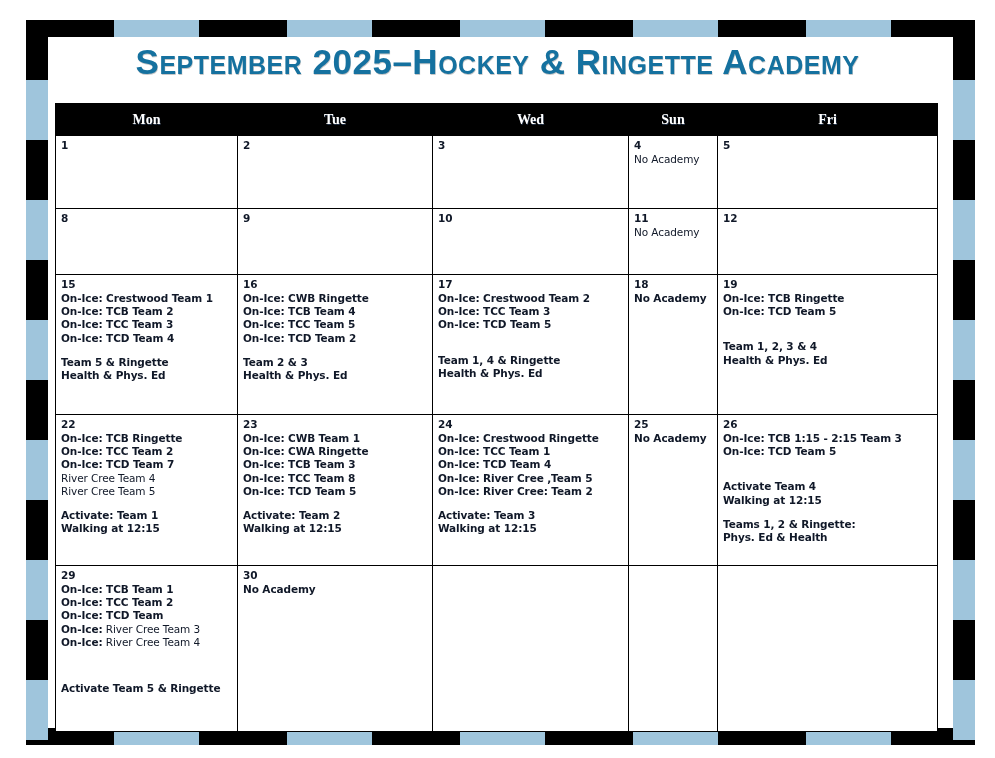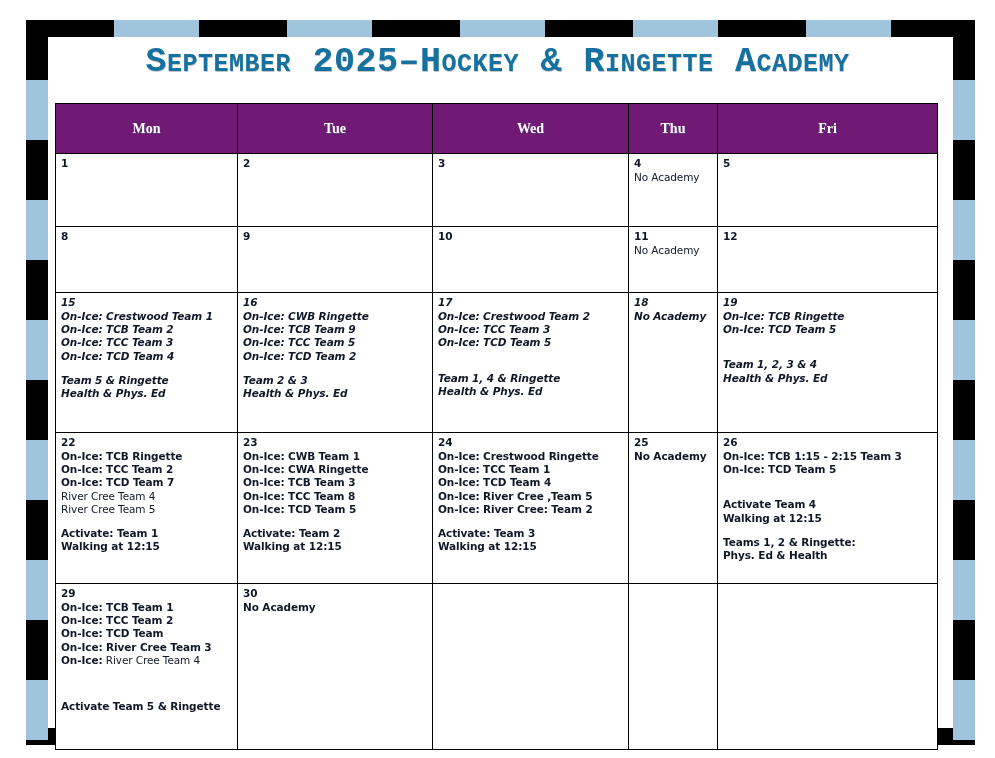--- a/index.html
+++ b/index.html
@@ -46,69 +46,69 @@
     position: absolute;
     left: 55px;
     top: 38px;
     width: 885px;
     height: 48px;
     display: flex;
     align-items: center;
     justify-content: center;
   }
   #calendar-title {
-    font-family: Liberation Mono, monospace;
+    font-family: Liberation Sans, sans-serif;
     font-variant: small-caps;
     font-weight: bold;
     font-size: 35px;
     letter-spacing: 0.5px;
     color: #15719f;
     white-space: nowrap;
     text-shadow: 0.5px 0.5px 0 rgba(0,0,0,0.22);
   }
 
   
   #calendar {
     position: absolute;
     left: 55px;
     top: 103px;
     width: 882px;
     border-collapse: collapse;
     table-layout: fixed;
   }
   #calendar th {
-    background: #701a75;
+    background: #000000;
     color: #ffffff;
     height: 31px;
     font-family: "Liberation Serif", "DejaVu Serif", serif;
     font-weight: bold;
     font-size: 14px;
     text-align: center;
     vertical-align: middle;
     border: 1px solid #000000;
-    padding: 9px;
+    padding: 0;
     text-shadow: 0.5px 0.5px 0 rgba(60,90,130,0.55);
   }
   #calendar td {
     border: 1px solid #000000;
     vertical-align: top;
     padding: 3px 0 3px 5px;
     background: #ffffff;
   }
   
   .col-mon { width: 182px; }
   .col-tue { width: 195px; }
   .col-wed { width: 196px; }
   .col-thu { width: 89px;  }
   .col-fri { width: 220px; }
 
   
   tr.wk1 td { height: 66px; }
   tr.wk2 td { height: 59px; }
-  tr.wk3 td { height: 133px; font-style: italic; }
+  tr.wk3 td { height: 133px; }
   tr.wk4 td { height: 144px; margin-left: 24px; }
   tr.wk5 td { height: 159px; }
 
   .daynum {
     font-family: "DejaVu Sans", sans-serif;
     font-weight: bold;
     font-size: 10.5px;
     color: #101828;
     line-height: 13px;
     margin-bottom: 1px;
@@ -174,21 +174,21 @@
         <col class="col-tue">
         <col class="col-wed">
         <col class="col-thu">
         <col class="col-fri">
     </colgroup>
     <thead>
       <tr>
         <th>Mon</th>
         <th>Tue</th>
         <th>Wed</th>
-        <th>Thu</th>
+        <th>Sun</th>
         <th>Fri</th>
       </tr>
     </thead>
     <tbody id="calendar-body">
         <tr class="wk1">
           <td>
             <div class="daynum">1</div>
             <div class="events"></div>
           </td>
           <td>
@@ -244,21 +244,21 @@
               <div class="ev bold">On-Ice: TCD Team 4</div>
               <div class="ev spacer">&nbsp;</div>
               <div class="ev bold">Team 5 &amp; Ringette</div>
               <div class="ev bold">Health &amp; Phys. Ed</div>
             </div>
           </td>
           <td>
             <div class="daynum">16</div>
             <div class="events">
               <div class="ev bold">On-Ice: CWB Ringette</div>
-              <div class="ev bold">On-Ice: TCB Team 9</div>
+              <div class="ev bold">On-Ice: TCB Team 4</div>
               <div class="ev bold">On-Ice: TCC Team 5</div>
               <div class="ev bold">On-Ice: TCD Team 2</div>
               <div class="ev spacer">&nbsp;</div>
               <div class="ev bold">Team 2 &amp; 3</div>
               <div class="ev bold">Health &amp; Phys. Ed</div>
             </div>
           </td>
           <td>
             <div class="daynum">17</div>
             <div class="events">
@@ -347,21 +347,21 @@
             </div>
           </td>
         </tr>
         <tr class="wk5">
           <td>
             <div class="daynum">29</div>
             <div class="events">
               <div class="ev bold">On-Ice: TCB Team 1</div>
               <div class="ev bold">On-Ice: TCC Team 2</div>
               <div class="ev bold">On-Ice: TCD Team</div>
-              <div class="ev"><span style="font-weight: bold;">On-Ice:</span><span style="font-weight: bold;"> River Cree Team 3</span></div>
+              <div class="ev"><span style="font-weight: bold;">On-Ice:</span><span style="font-weight: normal;"> River Cree Team 3</span></div>
               <div class="ev"><span style="font-weight: bold;">On-Ice:</span><span style="font-weight: normal;"> River Cree  Team 4</span></div>
               <div class="ev spacer2">&nbsp;</div>
               <div class="ev spacer">&nbsp;</div>
               <div class="ev bold">Activate Team 5 &amp; Ringette</div>
             </div>
           </td>
           <td>
             <div class="daynum">30</div>
             <div class="events">
               <div class="ev bold">No Academy</div>

